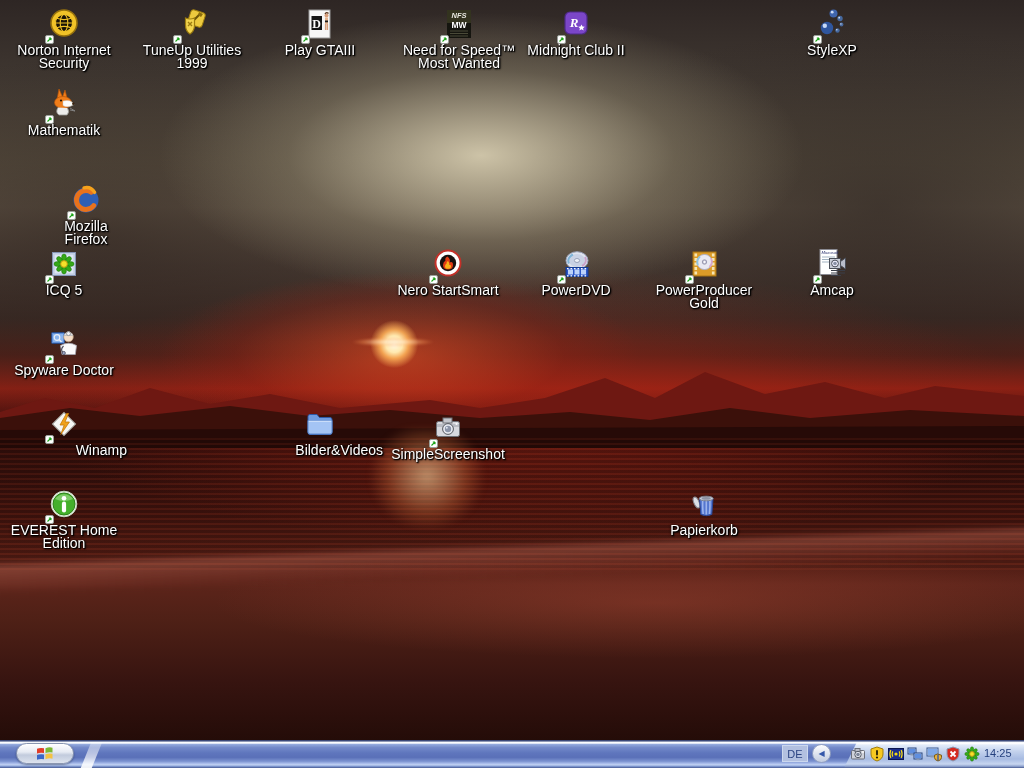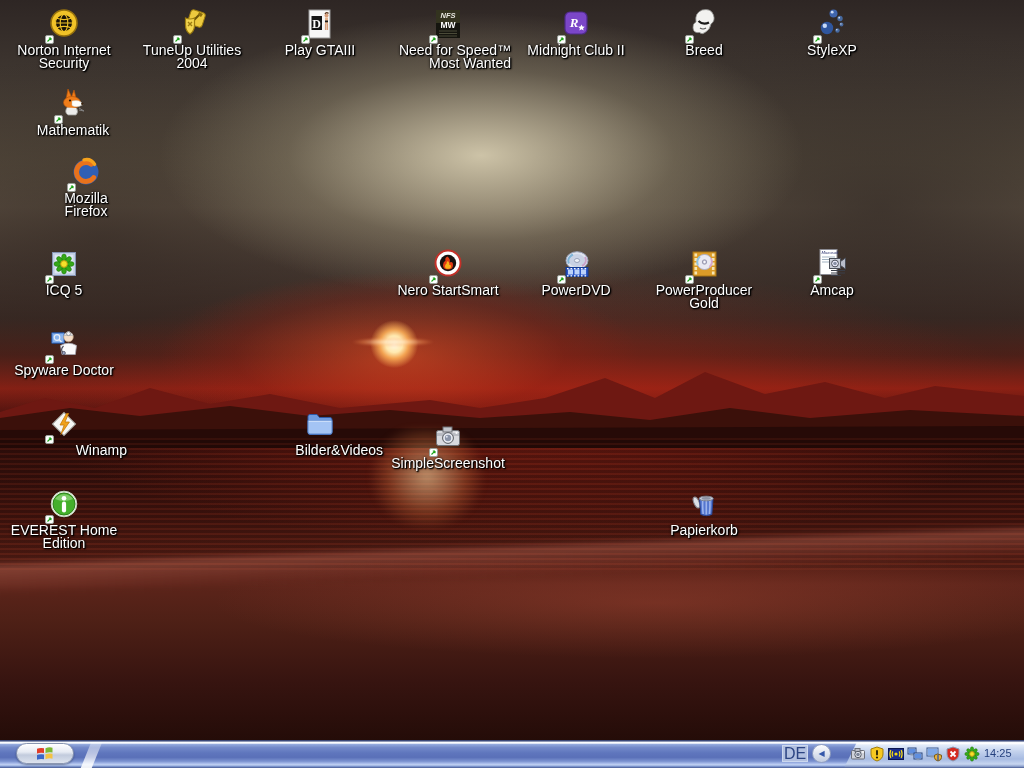--- a/index.html
+++ b/index.html
@@ -56,21 +56,21 @@
     border:1px solid #8a96b0; cursor:pointer;
     background:linear-gradient(180deg, #ffffff 0%, #e7ebf3 42%, #c2cbdd 58%, #dde3ee 100%);
     box-shadow:0 1px 2px rgba(20,30,60,0.45), inset 0 1px 0 #fff;
     display:flex; align-items:center; justify-content:center; }
   .tray-panel { position:absolute; right:0; top:0; width:180px; height:28px;
     clip-path:polygon(14px 0, 100% 0, 100% 100%, 0 100%);
     background:linear-gradient(180deg,
       #3a4878 0%, #3a4878 4%, #f6f9fd 7%, #ffffff 12%, #e2ebf9 18%,
       #c2d1ec 42%, #a7bbe2 68%, #c8d6f0 86%, #8fa3cf 94%, #47598f 100%); }
   .lang-indicator { position:absolute; left:782px; top:745px; width:26px; height:17px;
-    background:#b2c0e0; border:1px solid #ccd8ee; color:#2c4482; font-size:16px;
+    background:#b2c0e0; border:1px solid #ccd8ee; color:#2c4482; font-size:11px;
     display:flex; align-items:center; justify-content:center; cursor:default; }
   .tray-chevron { position:absolute; left:812px; top:744px; width:19px; height:19px; border-radius:50%;
     border:1px solid #94a2c2; background:linear-gradient(180deg, #fdfdfe, #c2cce0);
     color:#3558aa; font-size:8px; line-height:17px; text-align:center; cursor:pointer; }
   #tray-icons { position:absolute; left:850px; top:746px; height:16px; display:flex; gap:3px; }
   .tray-ic { width:16px; height:16px; line-height:0; cursor:pointer; }
   .clock { position:absolute; left:984px; top:747px; width:38px; font-size:11px; color:#24407e; cursor:default; }
 </style>
 </head>
 <body>
@@ -121,21 +121,21 @@
             <path d="M9.5 10 Q14 12 18.5 10 V17 Q18.5 23 14 26 Q9.5 23 9.5 17 Z" fill="#f2d44e" stroke="#9c7c10" stroke-width="1.2"></path>
             <path d="M12 14 l4 4 M16 14 l-4 4" stroke="#9c7c10" stroke-width="1.4"></path>
           </svg>
           <span class="sc-badge">
             <svg viewBox="0 0 9 9" width="9" height="9">
               <rect x="0.5" y="0.5" width="8" height="8" rx="1.5" fill="#fff" stroke="#9aa09a"></rect>
               <path d="M2.5 6.5 L6 3 M6 3 H3.8 M6 3 V5.2" stroke="#1ca318" stroke-width="1.1" fill="none"></path>
             </svg>
           </span>
         </div>
-        <div class="icon-label">TuneUp Utilities 2004</div>
+        <div class="icon-label">TuneUp Utilities 1999</div>
       </div>
       <div class="icon-cell" style="left: 257px; top: 8px;">
         <div class="icon-art">
           <svg viewBox="0 0 32 32" width="32" height="32">
             <rect x="5" y="2" width="21" height="28" fill="#f6f6f6" stroke="#9a9a9a"></rect>
             <rect x="7.5" y="8" width="10.5" height="14" fill="#141414"></rect>
             <text x="12.7" y="19.5" font-family="serif" font-size="12" font-weight="bold" fill="#fff" text-anchor="middle">D</text>
             <circle cx="22.5" cy="7.5" r="2" fill="#d9a07c"></circle>
             <path d="M21 6 q1.5 -2.5 3.5 -0.5" fill="none" stroke="#5e3a22" stroke-width="1.4"></path>
             <rect x="21" y="9.5" width="3" height="6.5" fill="#e5b48e"></rect>
@@ -144,21 +144,21 @@
           </svg>
           <span class="sc-badge">
             <svg viewBox="0 0 9 9" width="9" height="9">
               <rect x="0.5" y="0.5" width="8" height="8" rx="1.5" fill="#fff" stroke="#9aa09a"></rect>
               <path d="M2.5 6.5 L6 3 M6 3 H3.8 M6 3 V5.2" stroke="#1ca318" stroke-width="1.1" fill="none"></path>
             </svg>
           </span>
         </div>
         <div class="icon-label">Play GTAIII</div>
       </div>
-      <div class="icon-cell" style="left: 385px; top: 8px; text-align: right;">
+      <div class="icon-cell" style="left: 396px; top: 8px;">
         <div class="icon-art">
           <svg viewBox="0 0 32 32" width="32" height="32">
             <rect x="4" y="2" width="24" height="28" fill="#15150f"></rect>
             <rect x="4" y="2" width="24" height="13" fill="#33331f"></rect>
             <text x="16" y="10" font-size="7.5" font-style="italic" font-weight="bold" fill="#e8e8e0" text-anchor="middle">NFS</text>
             <text x="16" y="19.5" font-size="8.5" font-weight="bold" fill="#fff" text-anchor="middle">MW</text>
             <path d="M7 23 h18 M7 25.5 h18 M7 28 h18" stroke="#4a4a38" stroke-width="1.2"></path>
           </svg>
           <span class="sc-badge">
             <svg viewBox="0 0 9 9" width="9" height="9">
@@ -177,36 +177,20 @@
             <path d="M21.5 16.5 l1 2.1 2.3 0.2 -1.7 1.5 0.5 2.2 -2.1 -1.2 -2.1 1.2 0.5 -2.2 -1.7 -1.5 2.3 -0.2 z" fill="#fff"></path>
           </svg>
           <span class="sc-badge">
             <svg viewBox="0 0 9 9" width="9" height="9">
               <rect x="0.5" y="0.5" width="8" height="8" rx="1.5" fill="#fff" stroke="#9aa09a"></rect>
               <path d="M2.5 6.5 L6 3 M6 3 H3.8 M6 3 V5.2" stroke="#1ca318" stroke-width="1.1" fill="none"></path>
             </svg>
           </span>
         </div>
         <div class="icon-label">Midnight Club II</div>
-      </div>
-      <div class="icon-cell" style="left: 641px; top: 8px;">
-        <div class="icon-art">
-          <svg viewBox="0 0 32 32" width="32" height="32">
-            <path d="M14 2 Q23 0 25.5 7 Q27.5 13 23 16 Q22 22 17 24.5 Q14 27 11.5 24.5 Q5.5 25.5 5 20 Q4.5 15.5 8 14 Q6.5 5 14 2 Z" fill="#f2f2f0" stroke="#8a8a88" stroke-width="0.8"></path>
-            <path d="M10.5 13 Q15 17.5 21 14.5" fill="none" stroke="#1a1a1a" stroke-width="2.2"></path>
-            <path d="M12 20 q3 2 6 0" fill="none" stroke="#555" stroke-width="1.2"></path>
-          </svg>
-          <span class="sc-badge">
-            <svg viewBox="0 0 9 9" width="9" height="9">
-              <rect x="0.5" y="0.5" width="8" height="8" rx="1.5" fill="#fff" stroke="#9aa09a"></rect>
-              <path d="M2.5 6.5 L6 3 M6 3 H3.8 M6 3 V5.2" stroke="#1ca318" stroke-width="1.1" fill="none"></path>
-            </svg>
-          </span>
-        </div>
-        <div class="icon-label">Breed</div>
       </div>
       <div class="icon-cell" style="left: 769px; top: 8px;">
         <div class="icon-art">
           <svg viewBox="0 0 32 32" width="32" height="32">
             <circle cx="17.5" cy="5.5" r="4" fill="#3f65ad"></circle>
             <circle cx="16.2" cy="4.2" r="1.4" fill="#cddcf5"></circle>
             <circle cx="24" cy="10.5" r="2.7" fill="#46699f"></circle>
             <circle cx="23.2" cy="9.7" r="0.9" fill="#d5e2f8"></circle>
             <circle cx="25.5" cy="16.5" r="1.9" fill="#49699c"></circle>
             <circle cx="24.9" cy="15.9" r="0.7" fill="#d8e4f8"></circle>
@@ -217,42 +201,42 @@
           </svg>
           <span class="sc-badge">
             <svg viewBox="0 0 9 9" width="9" height="9">
               <rect x="0.5" y="0.5" width="8" height="8" rx="1.5" fill="#fff" stroke="#9aa09a"></rect>
               <path d="M2.5 6.5 L6 3 M6 3 H3.8 M6 3 V5.2" stroke="#1ca318" stroke-width="1.1" fill="none"></path>
             </svg>
           </span>
         </div>
         <div class="icon-label">StyleXP</div>
       </div>
-      <div class="icon-cell" style="left: 10px; top: 88px;">
+      <div class="icon-cell" style="left: 1px; top: 88px;">
         <div class="icon-art">
           <svg viewBox="0 0 32 32" width="32" height="32">
             <path d="M11 1 l4 9 -6 1.5 z" fill="#ef7d1a" stroke="#b85408" stroke-width="0.7"></path>
             <path d="M17 2 l2 8 -5 0.5 z" fill="#ef7d1a" stroke="#b85408" stroke-width="0.7"></path>
             <ellipse cx="15" cy="14.5" rx="8.5" ry="6" fill="#ef7d1a" stroke="#b85408" stroke-width="0.7"></ellipse>
             <path d="M15 13 q8 -2 11 3.5 q-6 4 -11 1 z" fill="#fdfdfb" stroke="#c9c9c0" stroke-width="0.5"></path>
             <circle cx="25.3" cy="15.8" r="1.2" fill="#3a2410"></circle>
             <circle cx="13" cy="12.5" r="1.1" fill="#241505"></circle>
             <path d="M10 19.5 q-3 5 1 7.5 h8 q3 -3 0.5 -7" fill="#ececea" stroke="#9a9a96" stroke-width="0.8"></path>
             <path d="M22 20 l5 3 M22 22 l5 1" stroke="#888" stroke-width="0.9"></path>
           </svg>
           <span class="sc-badge">
             <svg viewBox="0 0 9 9" width="9" height="9">
               <rect x="0.5" y="0.5" width="8" height="8" rx="1.5" fill="#fff" stroke="#9aa09a"></rect>
               <path d="M2.5 6.5 L6 3 M6 3 H3.8 M6 3 V5.2" stroke="#1ca318" stroke-width="1.1" fill="none"></path>
             </svg>
           </span>
         </div>
         <div class="icon-label">Mathematik</div>
       </div>
-      <div class="icon-cell" style="left: 1px; top: 156px; padding-left: 44px;">
+      <div class="icon-cell" style="left: 1px; top: 184px; padding-left: 44px;">
         <div class="icon-art">
           <svg viewBox="0 0 32 32" width="32" height="32">
             <circle cx="16" cy="16" r="12.5" fill="#2f5fb4"></circle>
             <circle cx="16" cy="16" r="9.5" fill="none" stroke="#e8721c" stroke-width="5" stroke-dasharray="44 16" stroke-dashoffset="-6" stroke-linecap="round"></circle>
             <path d="M14 3.8 q7 -1.6 10.6 4.6" stroke="#f6a21c" stroke-width="3.4" fill="none" stroke-linecap="round"></path>
           </svg>
           <span class="sc-badge">
             <svg viewBox="0 0 9 9" width="9" height="9">
               <rect x="0.5" y="0.5" width="8" height="8" rx="1.5" fill="#fff" stroke="#9aa09a"></rect>
               <path d="M2.5 6.5 L6 3 M6 3 H3.8 M6 3 V5.2" stroke="#1ca318" stroke-width="1.1" fill="none"></path>
@@ -435,21 +419,21 @@
       <div class="icon-cell" style="left: 257px; top: 408px; text-align: right;">
         <div class="icon-art">
           <svg viewBox="0 0 32 32" width="32" height="32">
             <path d="M4 8.5 Q4 6.5 6 6.5 h7 l2.5 3 H26 q2 0 2 2 v13 q0 2 -2 2 H6 q-2 0 -2 -2 Z" fill="#6f9be0" stroke="#2e5aa8"></path>
             <path d="M4 12.5 h24 v11.5 q0 2 -2 2 H6 q-2 0 -2 -2 Z" fill="#a4c4f4" stroke="#5e8ad0"></path>
             <path d="M4.8 13.3 h22.4" stroke="#cfe0fa" stroke-width="1.2"></path>
           </svg>
         </div>
         <div class="icon-label">Bilder&amp;Videos</div>
       </div>
-      <div class="icon-cell" style="left: 385px; top: 421px;">
+      <div class="icon-cell" style="left: 385px; top: 412px;">
         <div class="icon-art">
           <svg viewBox="0 0 32 32" width="32" height="32">
             <rect x="4.5" y="9.5" width="23" height="15" rx="2" fill="#d8d9de" stroke="#6e7076"></rect>
             <rect x="11" y="6" width="9" height="5" fill="#c4c6cc" stroke="#6e7076"></rect>
             <rect x="5" y="12" width="22" height="3" fill="#b9bbc2"></rect>
             <circle cx="16" cy="17" r="5.4" fill="#e9ebf2" stroke="#55585e"></circle>
             <circle cx="16" cy="17" r="3.2" fill="#8b94a8"></circle>
             <circle cx="14.8" cy="15.8" r="1" fill="#dfe4f0"></circle>
             <circle cx="24.5" cy="12" r="1.1" fill="#fbfbfd"></circle>
           </svg>

